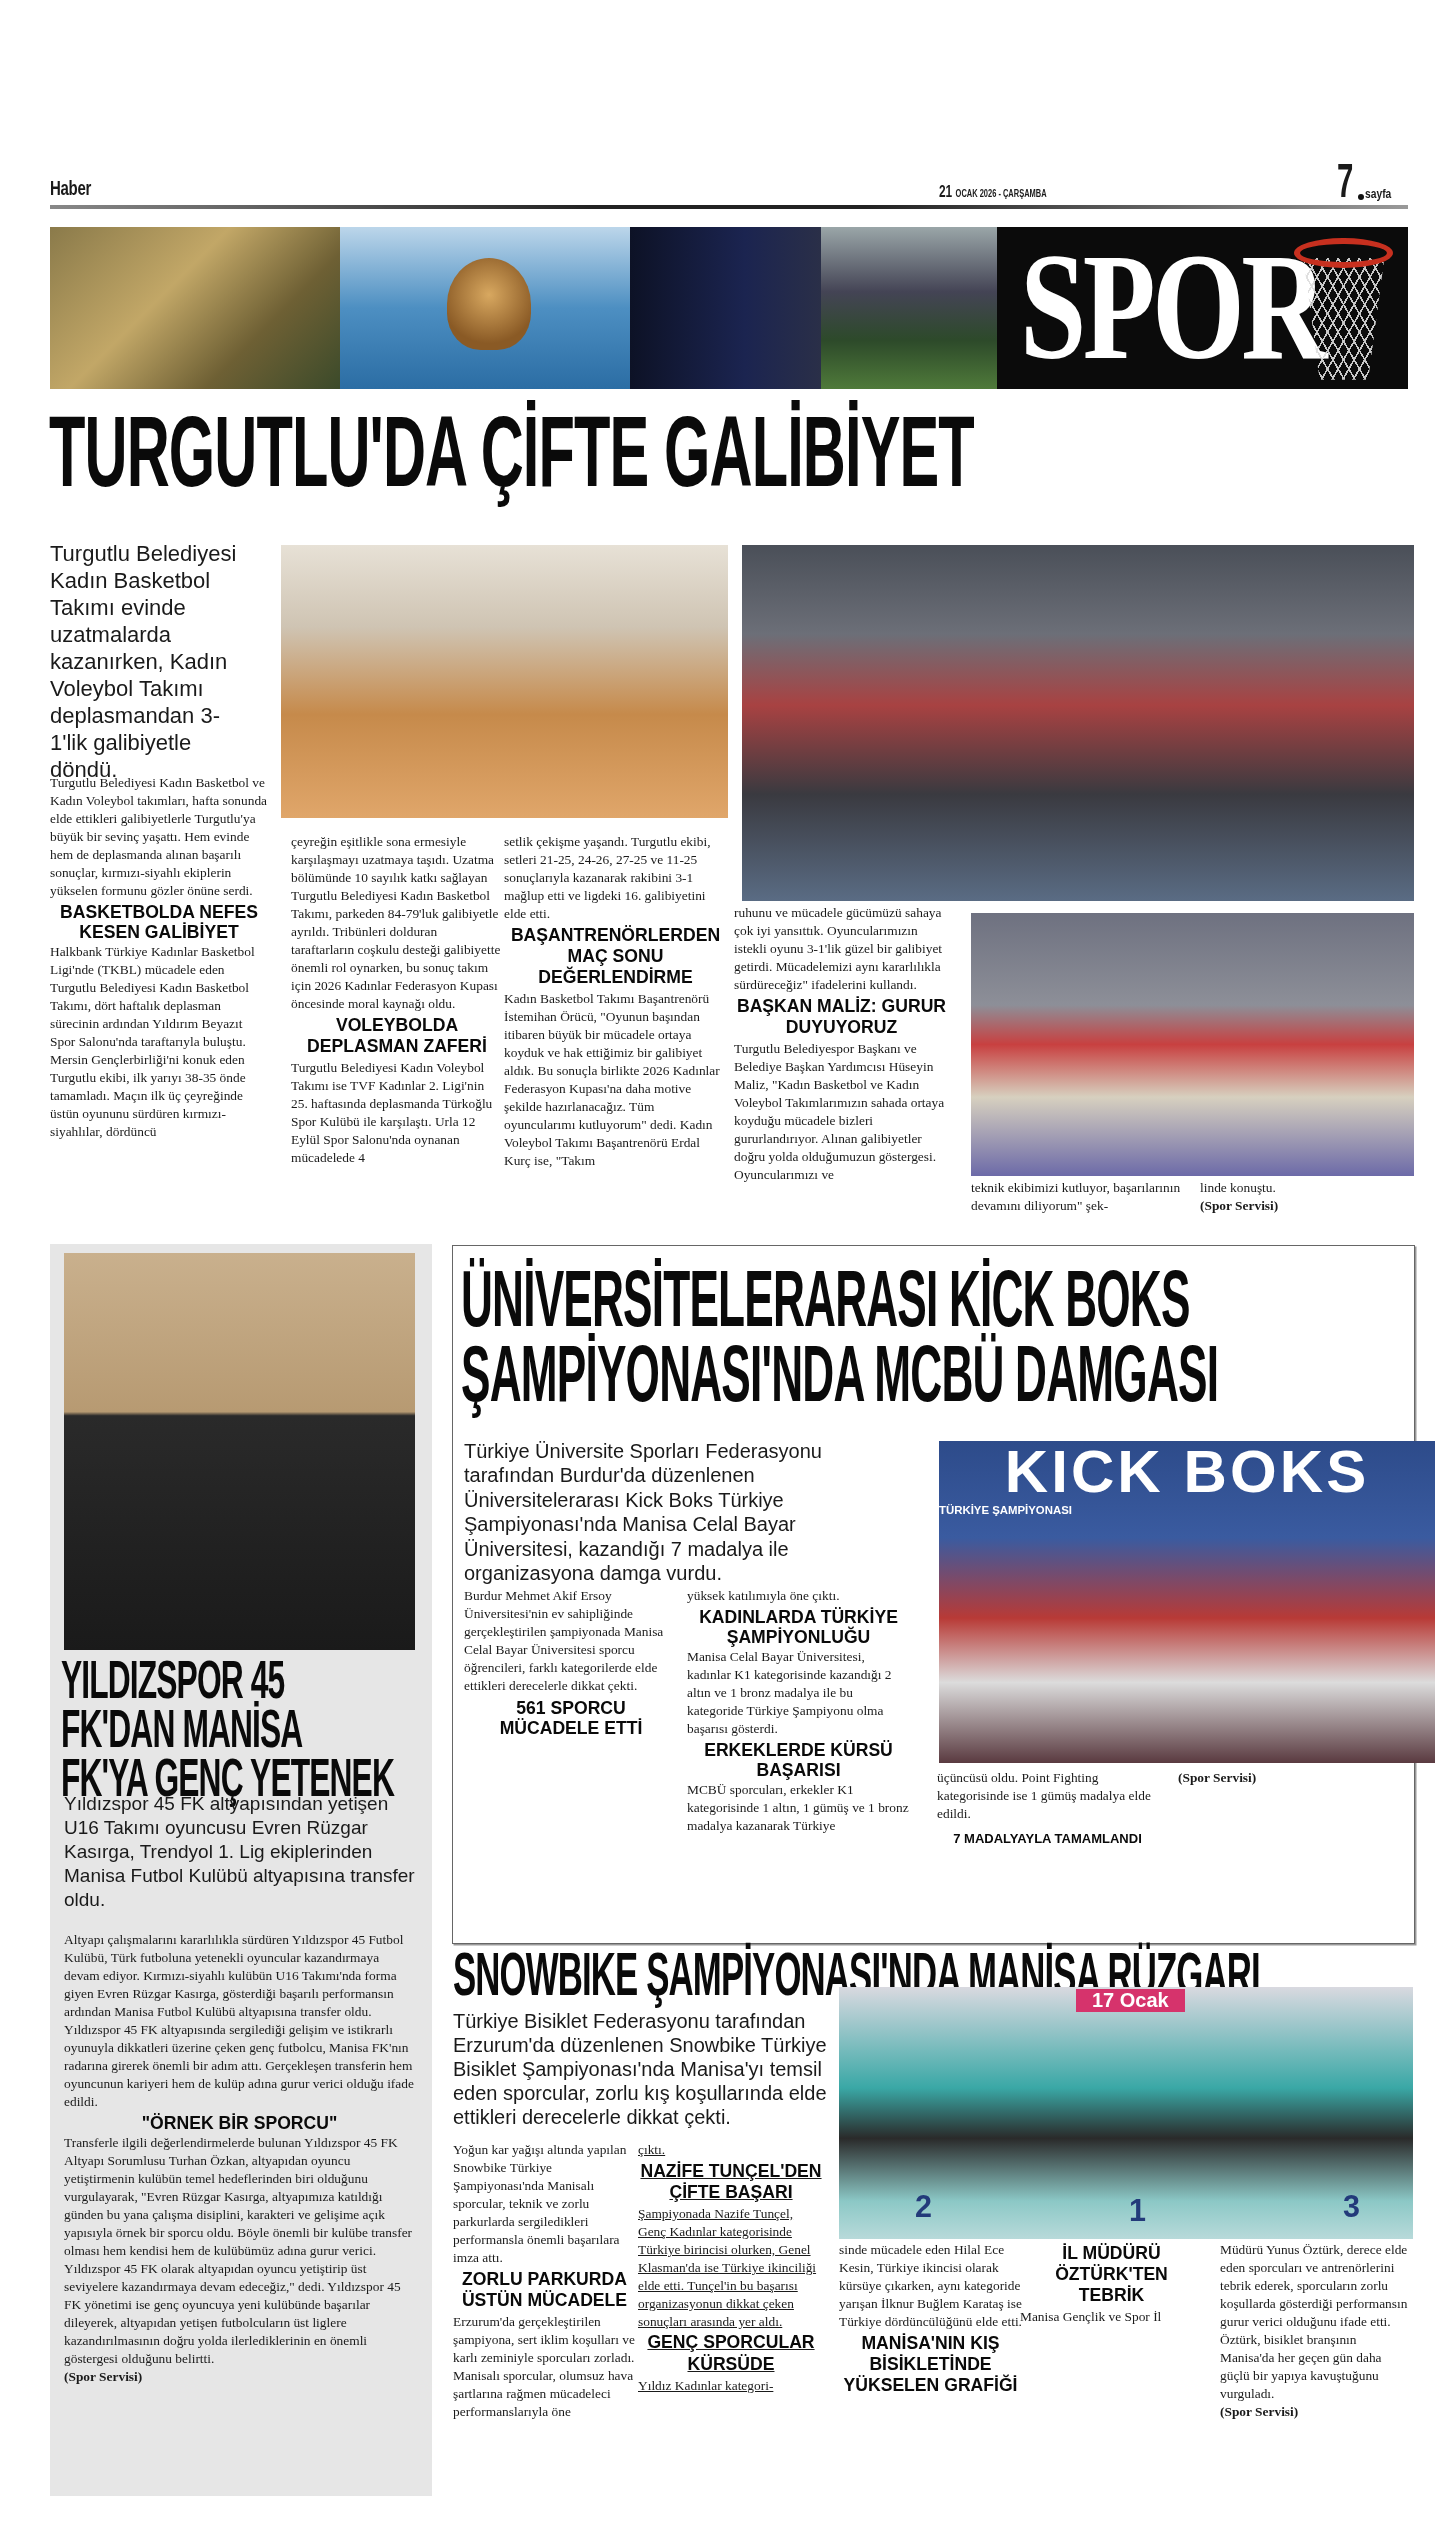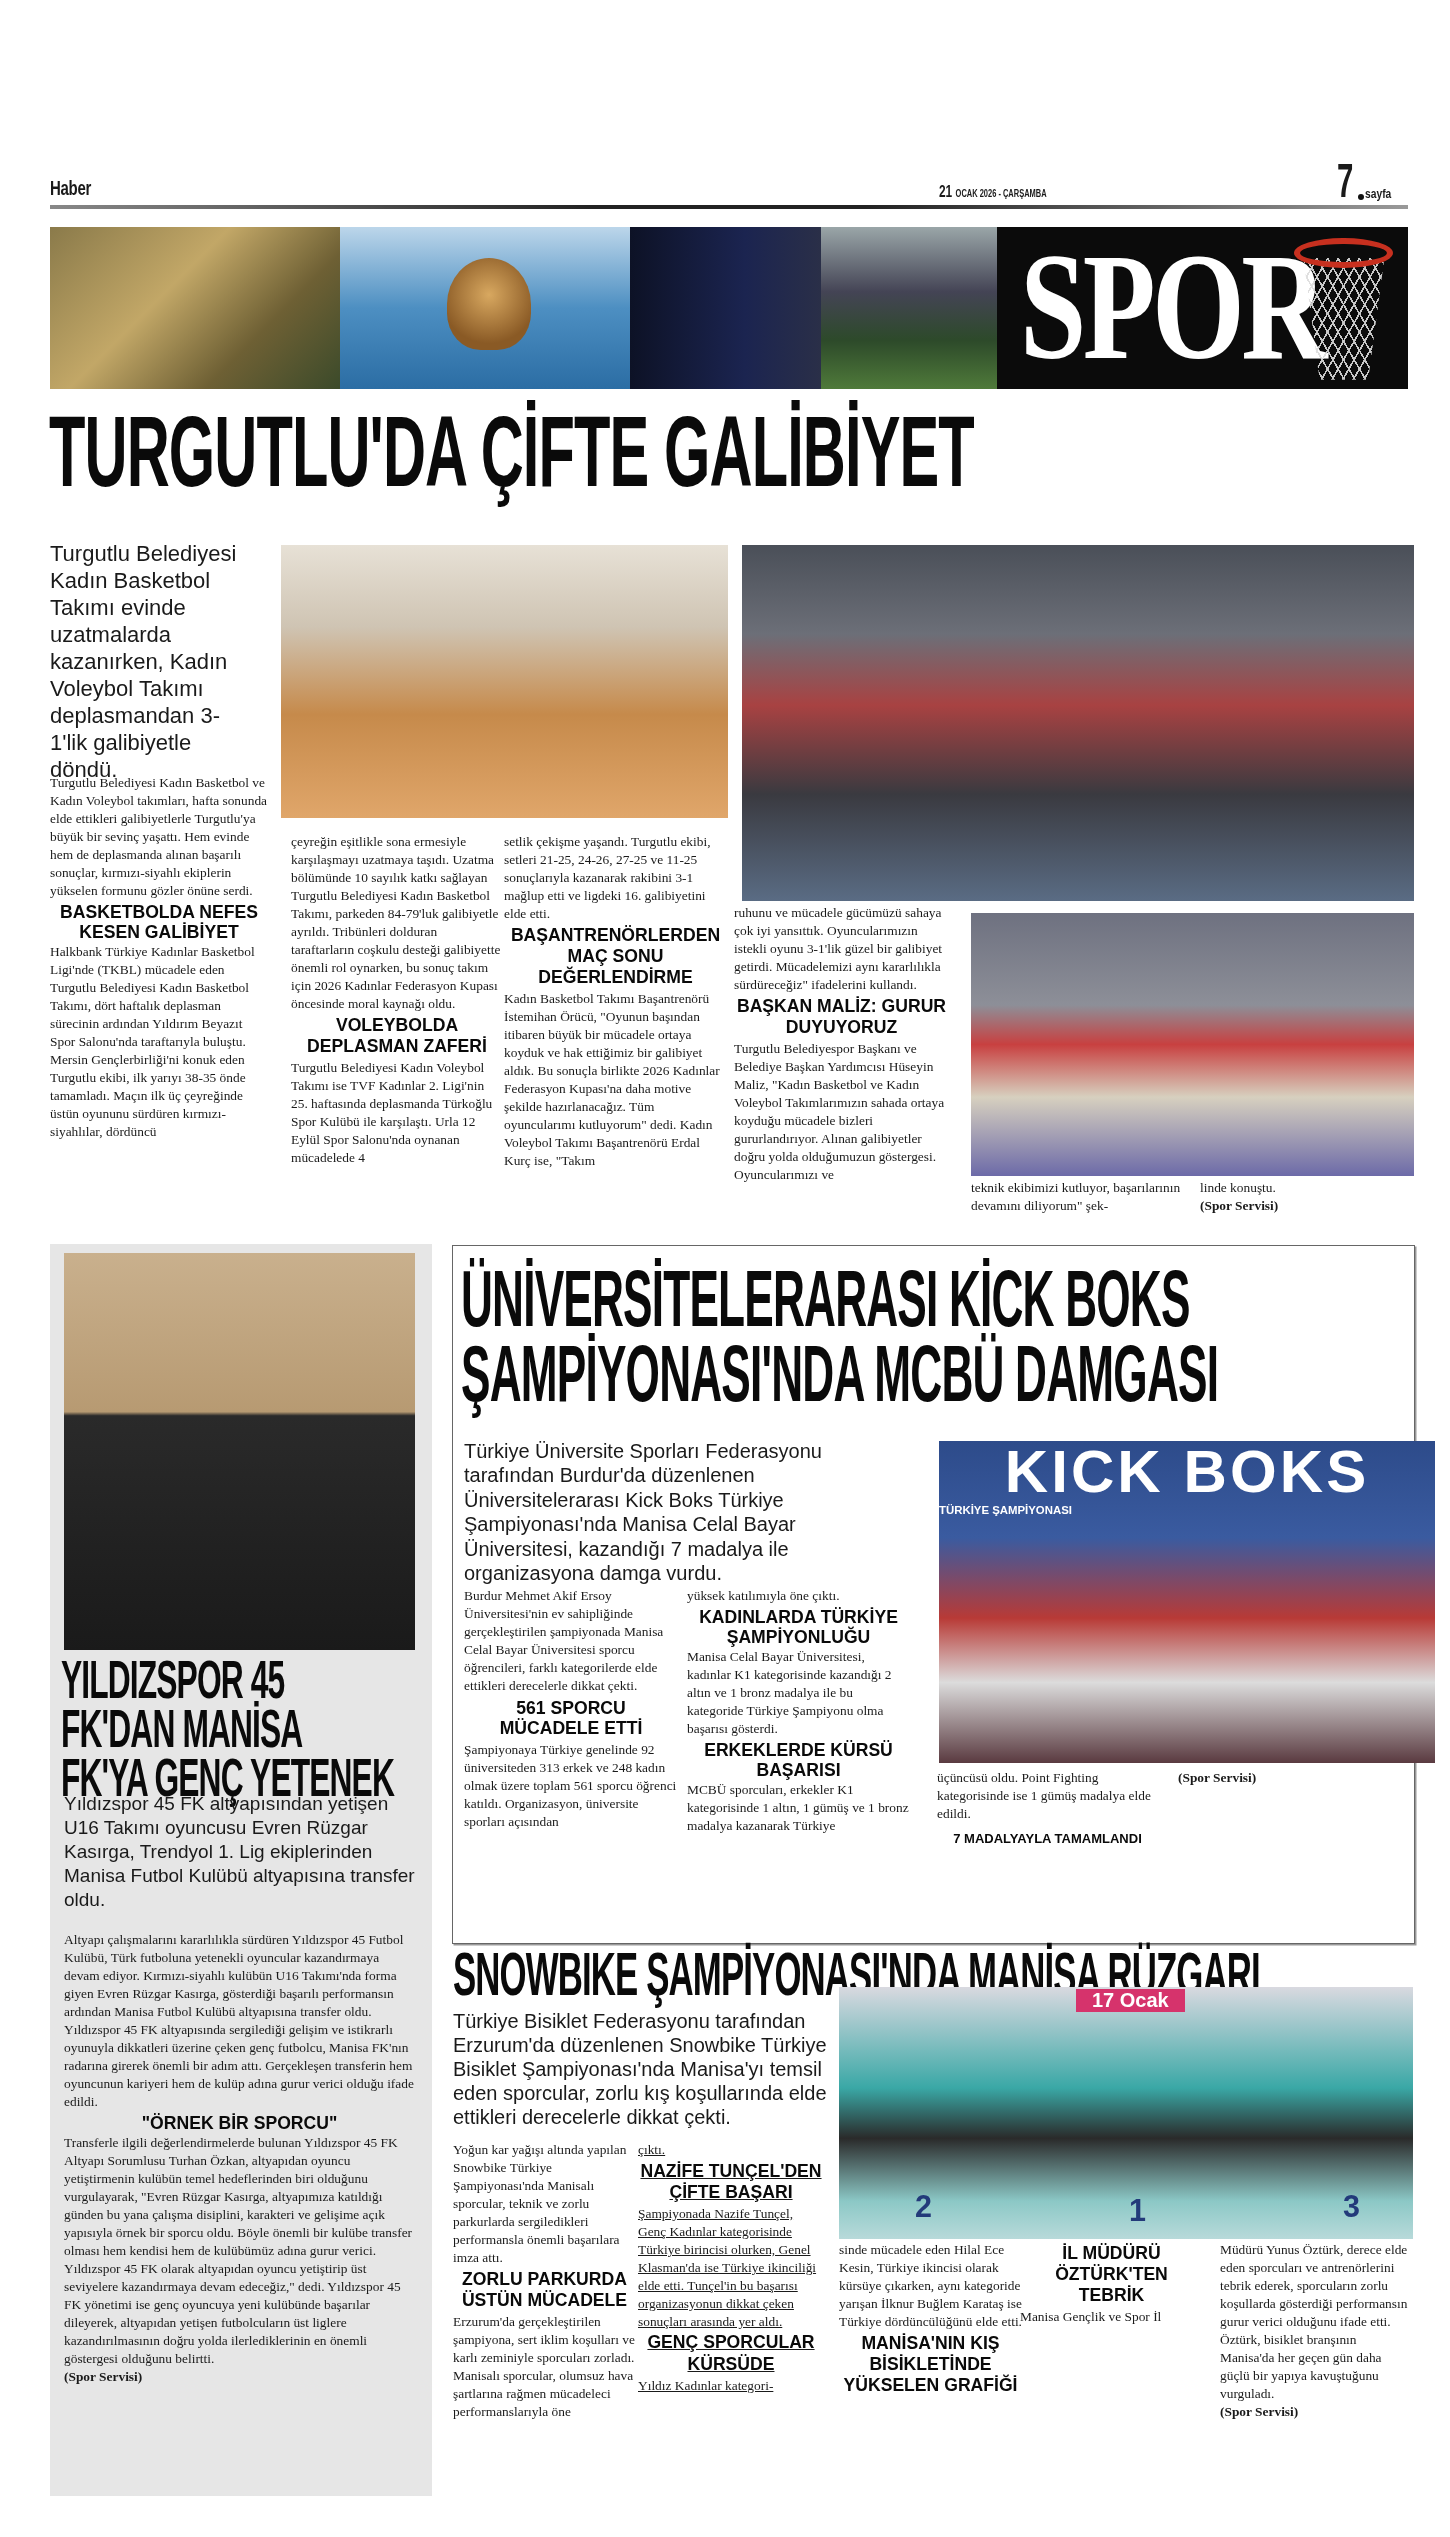--- a/index.html
+++ b/index.html
@@ -143,21 +143,20 @@
 <div class="abs" style="left:461px; top:1261px; width:946px;">
   <div class="headline" style="font-size:79px; line-height:75px; transform:scaleX(0.56);">ÜNİVERSİTELERARASI KİCK BOKS</div>
   <div class="headline" style="font-size:79px; line-height:75px; transform:scaleX(0.56);">ŞAMPİYONASI'NDA MCBÜ DAMGASI</div>
 </div>
 
 <div class="abs lede" style="left:464px; top:1439px; width:427px; font-size:20px; line-height:24.4px;">Türkiye Üniversite Sporları Federasyonu tarafından Burdur'da düzenlenen Üniversitelerarası Kick Boks Türkiye Şampiyonası'nda Manisa Celal Bayar Üniversitesi, kazandığı 7 madalya ile organizasyona damga vurdu.</div>
 
 <div class="abs" style="left:464px; top:1587px; width:214px;">
   <p class="body">Burdur Mehmet Akif Ersoy Üniversitesi'nin ev sahipliğinde gerçekleştirilen şampiyonada Manisa Celal Bayar Üniversitesi sporcu öğrencileri, farklı kategorilerde elde ettikleri derecelerle dikkat çekti.</p>
   <div class="sub" style="font-size:17.6px; line-height:20px; margin:3.1px 0;">561 SPORCU MÜCADELE ETTİ</div>
-  <p class="body">Şampiyonaya Türkiye genelinde 92 üniversiteden 313 erkek ve 248 kadın olmak üzere toplam 561 sporcu öğrenci katıldı. Organizasyon, üniversite sporları açısından</p>
 </div>
 
 <div class="abs" style="left:687px; top:1587px; width:223px;">
   <p class="body">yüksek katılımıyla öne çıktı.</p>
   <div class="sub" style="font-size:17.6px; line-height:20px; margin:1.5px 0;">KADINLARDA TÜRKİYE ŞAMPİYONLUĞU</div>
   <p class="body">Manisa Celal Bayar Üniversitesi, kadınlar K1 kategorisinde kazandığı 2 altın ve 1 bronz madalya ile bu kategoride Türkiye Şampiyonu olma başarısı gösterdi.</p>
   <div class="sub" style="font-size:17.6px; line-height:20px; margin:1.5px 0;">ERKEKLERDE KÜRSÜ BAŞARISI</div>
   <p class="body">MCBÜ sporcuları, erkekler K1 kategorisinde 1 altın, 1 gümüş ve 1 bronz madalya kazanarak Türkiye</p>
 </div>
 

